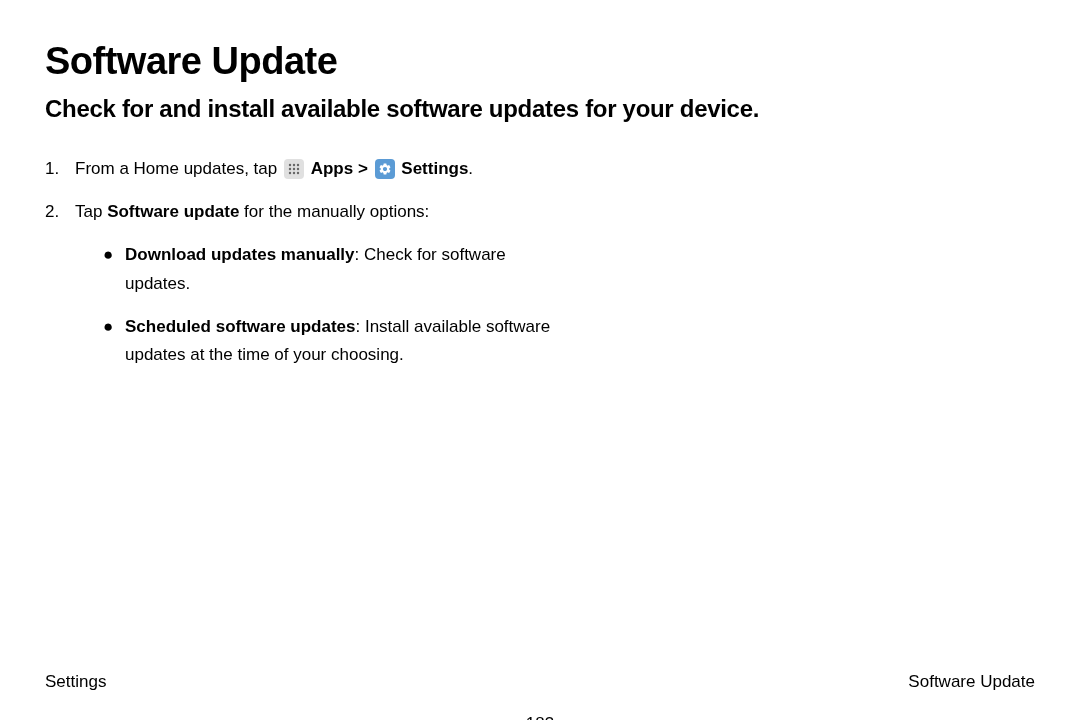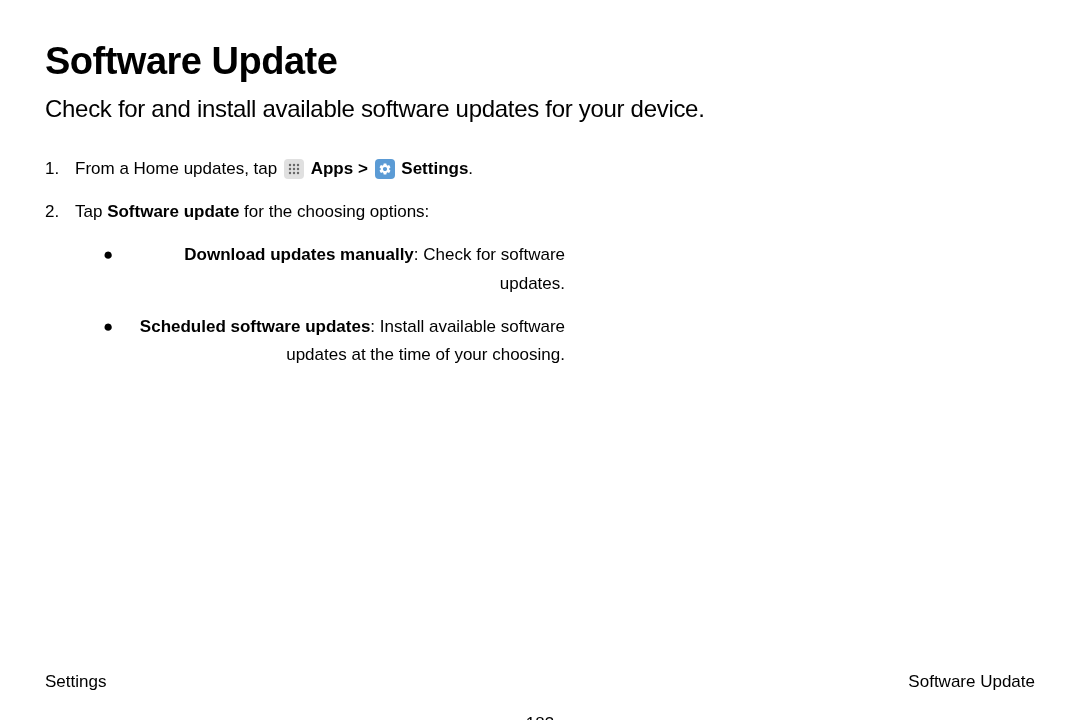--- a/index.html
+++ b/index.html
@@ -17,21 +17,21 @@
       padding: 40px 45px 30px 45px;
     }
     .page-title {
       font-size: 38px;
       font-weight: 800;
       letter-spacing: -0.5px;
       margin-bottom: 12px;
     }
     .page-subtitle {
       font-size: 24px;
-      font-weight: 400;
+      font-weight: 700;
       letter-spacing: -0.3px;
       margin-bottom: 32px;
     }
     .steps {
       font-size: 17px;
       line-height: 1.7;
       max-width: 520px;
     }
     .step {
       display: flex;
@@ -73,21 +73,20 @@
       display: flex;
       margin-bottom: 14px;
     }
     .bullet-dot {
       width: 22px;
       flex-shrink: 0;
       font-size: 17px;
     }
     .bullet-body {
       flex: 1;
-      text-align: right;
     }
     .footer {
       position: absolute;
       bottom: 28px;
       left: 45px;
       right: 45px;
       display: flex;
       justify-content: space-between;
       font-size: 17px;
     }
@@ -130,21 +129,21 @@
           <path fill="#fff" d="M19.14,12.94c0.04-0.3,0.06-0.61,0.06-0.94c0-0.32-0.02-0.64-0.07-0.94l2.03-1.58c0.18-0.14,0.23-0.41,0.12-0.61 l-1.92-3.32c-0.12-0.22-0.37-0.29-0.59-0.22l-2.39,0.96c-0.5-0.38-1.03-0.7-1.62-0.94L14.4,2.81c-0.04-0.24-0.24-0.41-0.48-0.41 h-3.84c-0.24,0-0.43,0.17-0.47,0.41L9.25,5.35C8.66,5.59,8.12,5.92,7.63,6.29L5.24,5.33c-0.22-0.08-0.47,0-0.59,0.22L2.74,8.87 C2.62,9.08,2.66,9.34,2.86,9.48l2.03,1.58C4.84,11.36,4.8,11.69,4.8,12s0.02,0.64,0.07,0.94l-2.03,1.58 c-0.18,0.14-0.23,0.41-0.12,0.61l1.92,3.32c0.12,0.22,0.37,0.29,0.59,0.22l2.39-0.96c0.5,0.38,1.03,0.7,1.62,0.94l0.36,2.54 c0.05,0.24,0.24,0.41,0.48,0.41h3.84c0.24,0,0.44-0.17,0.47-0.41l0.36-2.54c0.59-0.24,1.13-0.56,1.62-0.94l2.39,0.96 c0.22,0.08,0.47,0,0.59-0.22l1.92-3.32c0.12-0.22,0.07-0.47-0.12-0.61L19.14,12.94z M12,15.6c-1.98,0-3.6-1.62-3.6-3.6 s1.62-3.6,3.6-3.6s3.6,1.62,3.6,3.6S13.98,15.6,12,15.6z"></path>
         </svg>
       </span>
       <span class="bold">Settings</span><span>.</span>
     </div>
   </div>
 
   <div class="step">
     <div class="step-num">2.</div>
     <div class="step-body">
-      <span>Tap </span><span class="bold">Software update</span><span> for the choosing options:</span>
+      <span>Tap </span><span class="bold">Software update</span><span> for the manually options:</span>
 
       <div class="bullets">
         <div class="bullet">
           <div class="bullet-dot">●</div>
           <div class="bullet-body">
             <span class="bold">Download updates manually</span><span>: Check for software updates.</span>
           </div>
         </div>
         <div class="bullet">
           <div class="bullet-dot">●</div>

